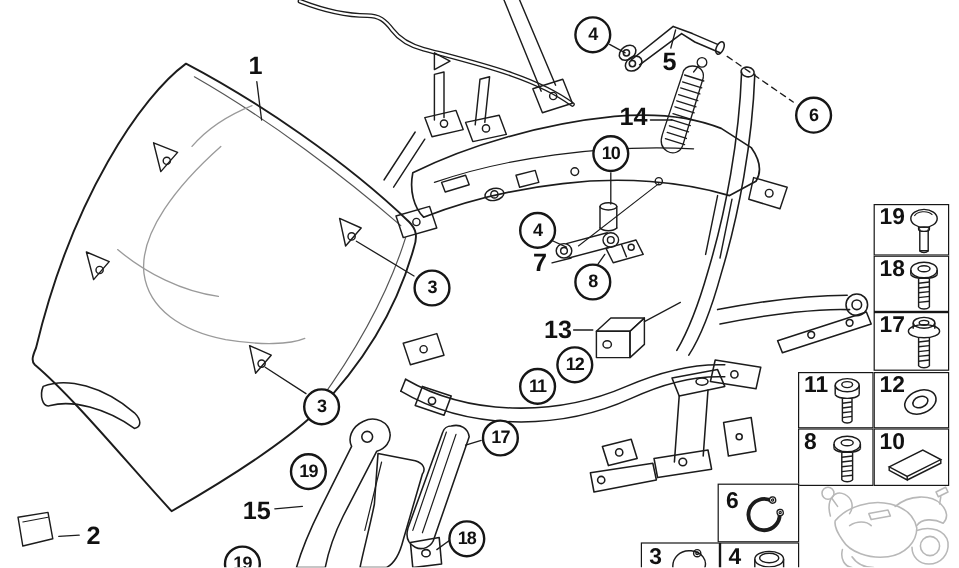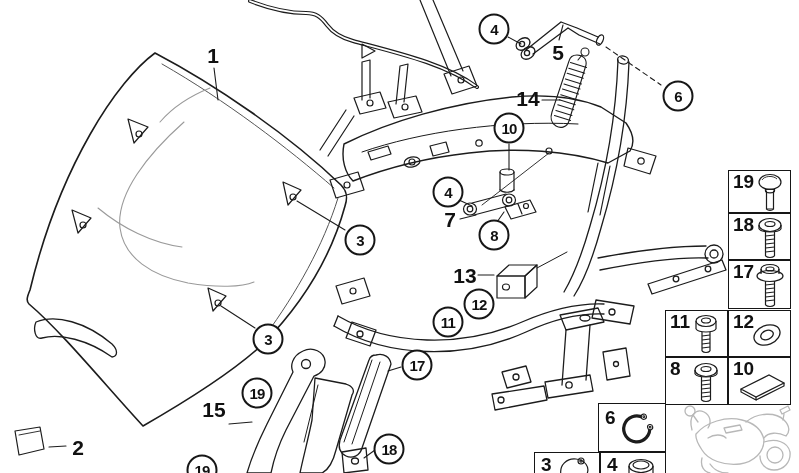--- a/index.html
+++ b/index.html
@@ -228,21 +228,21 @@
   <div class="co" style="left:417px;top:365px">17</div>
   <div class="co" style="left:257px;top:393px">19</div>
   <div class="co" style="left:389px;top:449px">18</div>
   <div class="co" style="left:202px;top:470px">19</div>
 
   <div class="pl" style="left:213px;top:55px">1</div>
   <div class="pl" style="left:558px;top:52px">5</div>
   <div class="pl" style="left:528px;top:98px">14</div>
   <div class="pl" style="left:450px;top:219px">7</div>
   <div class="pl" style="left:465px;top:275px">13</div>
-  <div class="pl" style="left:214px;top:409px">15</div>
+  <div class="pl" style="left:214px;top:426px">15</div>
   <div class="pl" style="left:78px;top:447px">2</div>
 
   <div class="cell" style="left:728px;top:170px;width:63px;height:43px">
     <span class="lbl">19</span>
     <svg width="63" height="43" viewBox="0 0 63 43">
       <g fill="none" stroke="#1c1c1c" stroke-width="1.2">
         <ellipse cx="41" cy="11" rx="11" ry="7.5"></ellipse>
         <path d="M33,9 C35,5 44,4 48,8" stroke-width="0.9"></path>
         <path d="M36.5,17.5 L36.5,20 M45.5,17.5 L45.5,20"></path>
         <ellipse cx="41" cy="20" rx="4.5" ry="1.8"></ellipse>

